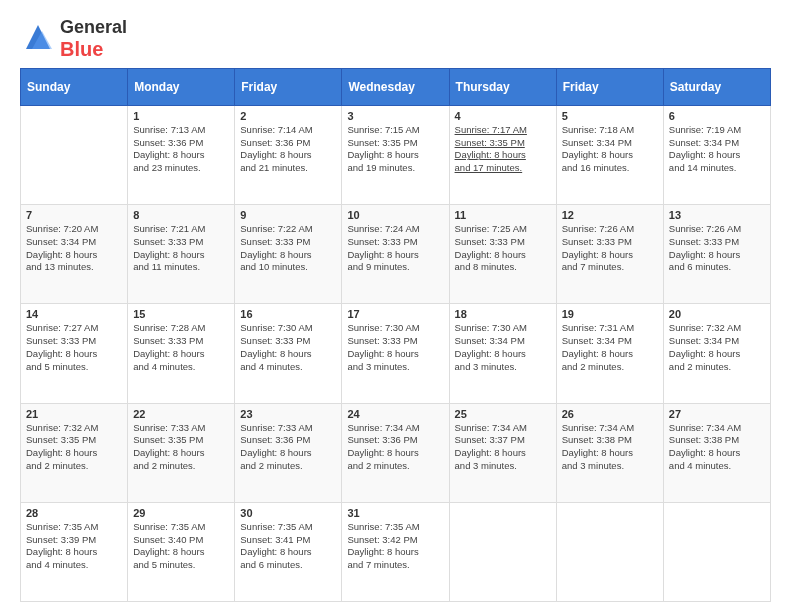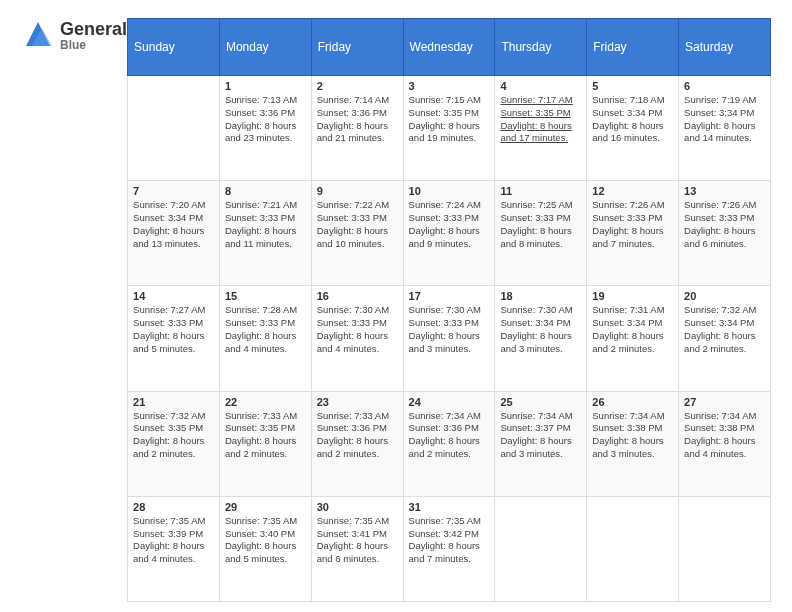--- a/index.html
+++ b/index.html
@@ -8,21 +8,21 @@
       background: #fff;
       width: 792px;
       height: 612px;
       overflow: hidden;
     }
     .page {
       width: 791px;
       height: 612px;
       padding: 18px 20px 10px 20px;
       display: flex;
-      flex-direction: row;
+      flex-direction: column;
     }
     .header {
       display: flex;
       justify-content: space-between;
       align-items: flex-start;
       margin-bottom: 8px;
     }
     .logo {
       display: flex;
       align-items: center;
@@ -32,23 +32,23 @@
       display: flex;
       flex-direction: column;
       line-height: 1.1;
     }
     .logo-general {
       font-size: 18px;
       font-weight: bold;
       color: #333;
     }
     .logo-blue {
-      font-size: 12px;
-      font-weight: bold;
-      color: #737373;
+      font-size: 20px;
+      font-weight: bold;
+      color: #ef4444;
     }
     .logo-icon {
       width: 36px;
       height: 36px;
     }
     .title-block {
       text-align: right;
     }
     .month-title {
       font-size: 32px;
@@ -68,22 +68,22 @@
     }
     table {
       width: 100%;
       border-collapse: collapse;
       flex: 1;
     }
     thead th {
       background-color: #3a7bd5;
       color: #fff;
       font-size: 12px;
-      font-weight: normal;
-      padding: 21px 6px;
+      font-weight: bold;
+      padding: 11px 6px;
       text-align: left;
       border: 1px solid #2a5bb5;
     }
     tbody tr {
       border-bottom: 1px solid #ddd;
     }
     tbody td {
       vertical-align: top;
       padding: 4px 5px;
       font-size: 9.5px;

